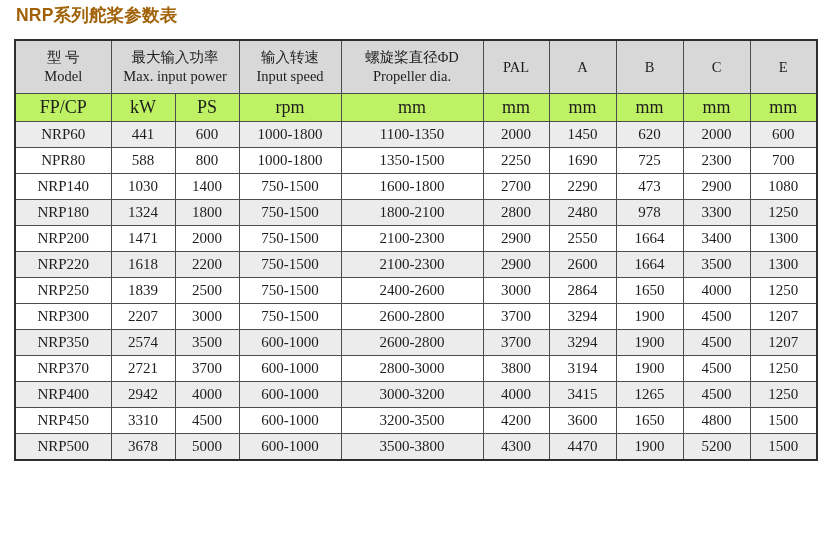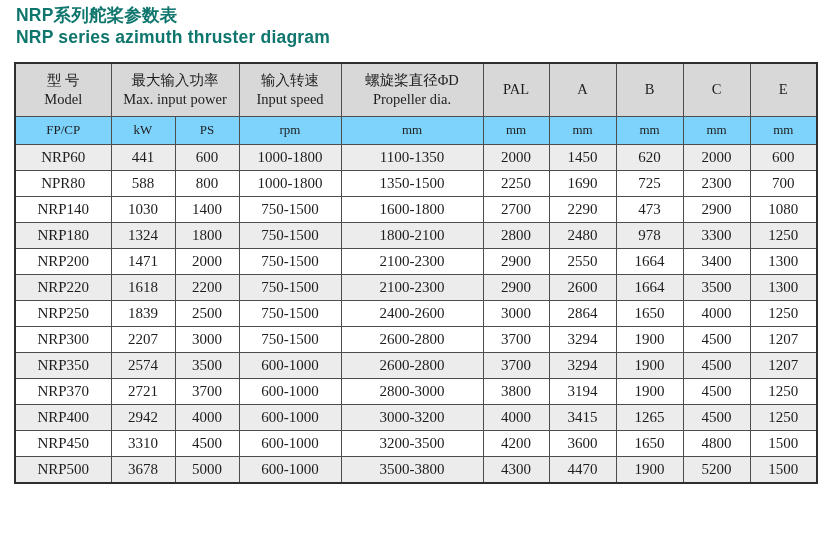--- a/index.html
+++ b/index.html
@@ -10,21 +10,21 @@
     height: 555px;
     overflow: hidden;
   }
   .page {
     padding: 4px 14px 0 14px;
     box-sizing: border-box;
   }
   .titles {
     font-family: "Liberation Sans", "DejaVu Sans", sans-serif;
     font-weight: bold;
-    color: #0f766e;
+    color: #a16207;
     font-size: 17.5px;
     line-height: 1.28;
     letter-spacing: 0.2px;
     margin-left: 2px;
   }
   table.params {
     margin-top: 13px;
     width: 802px;
     table-layout: fixed;
     border-collapse: collapse;
@@ -41,41 +41,40 @@
     font-weight: normal;
     overflow: hidden;
   }
   tr.header-main th {
     background: #d8d8d8;
     height: 52px;
     font-size: 14.5px;
     line-height: 1.32;
   }
   tr.header-units th {
-    background: #7dd3fc;
+    background: #bef264;
     height: 27px;
-    font-size: 13px;
+    font-size: 18px;
   }
   tbody td {
     height: 25px;
     font-size: 15px;
     background: #ffffff;
   }
   tbody tr.shaded td {
     background: #ececec;
   }
   .hdr-line { display: block; }
 </style>
 </head>
 <body>
 
 <div class="page">
   <div class="titles">
     <div>NRP系列舵桨参数表</div>
-    <div>NRP series azimuth thruster diagram</div>
   </div>
 
   <table class="params">
     <colgroup>
       <col style="width:96px">
         <col style="width:64px">
         <col style="width:64px">
       <col style="width:102px">
         <col style="width:142px">
         <col style="width:66px">

